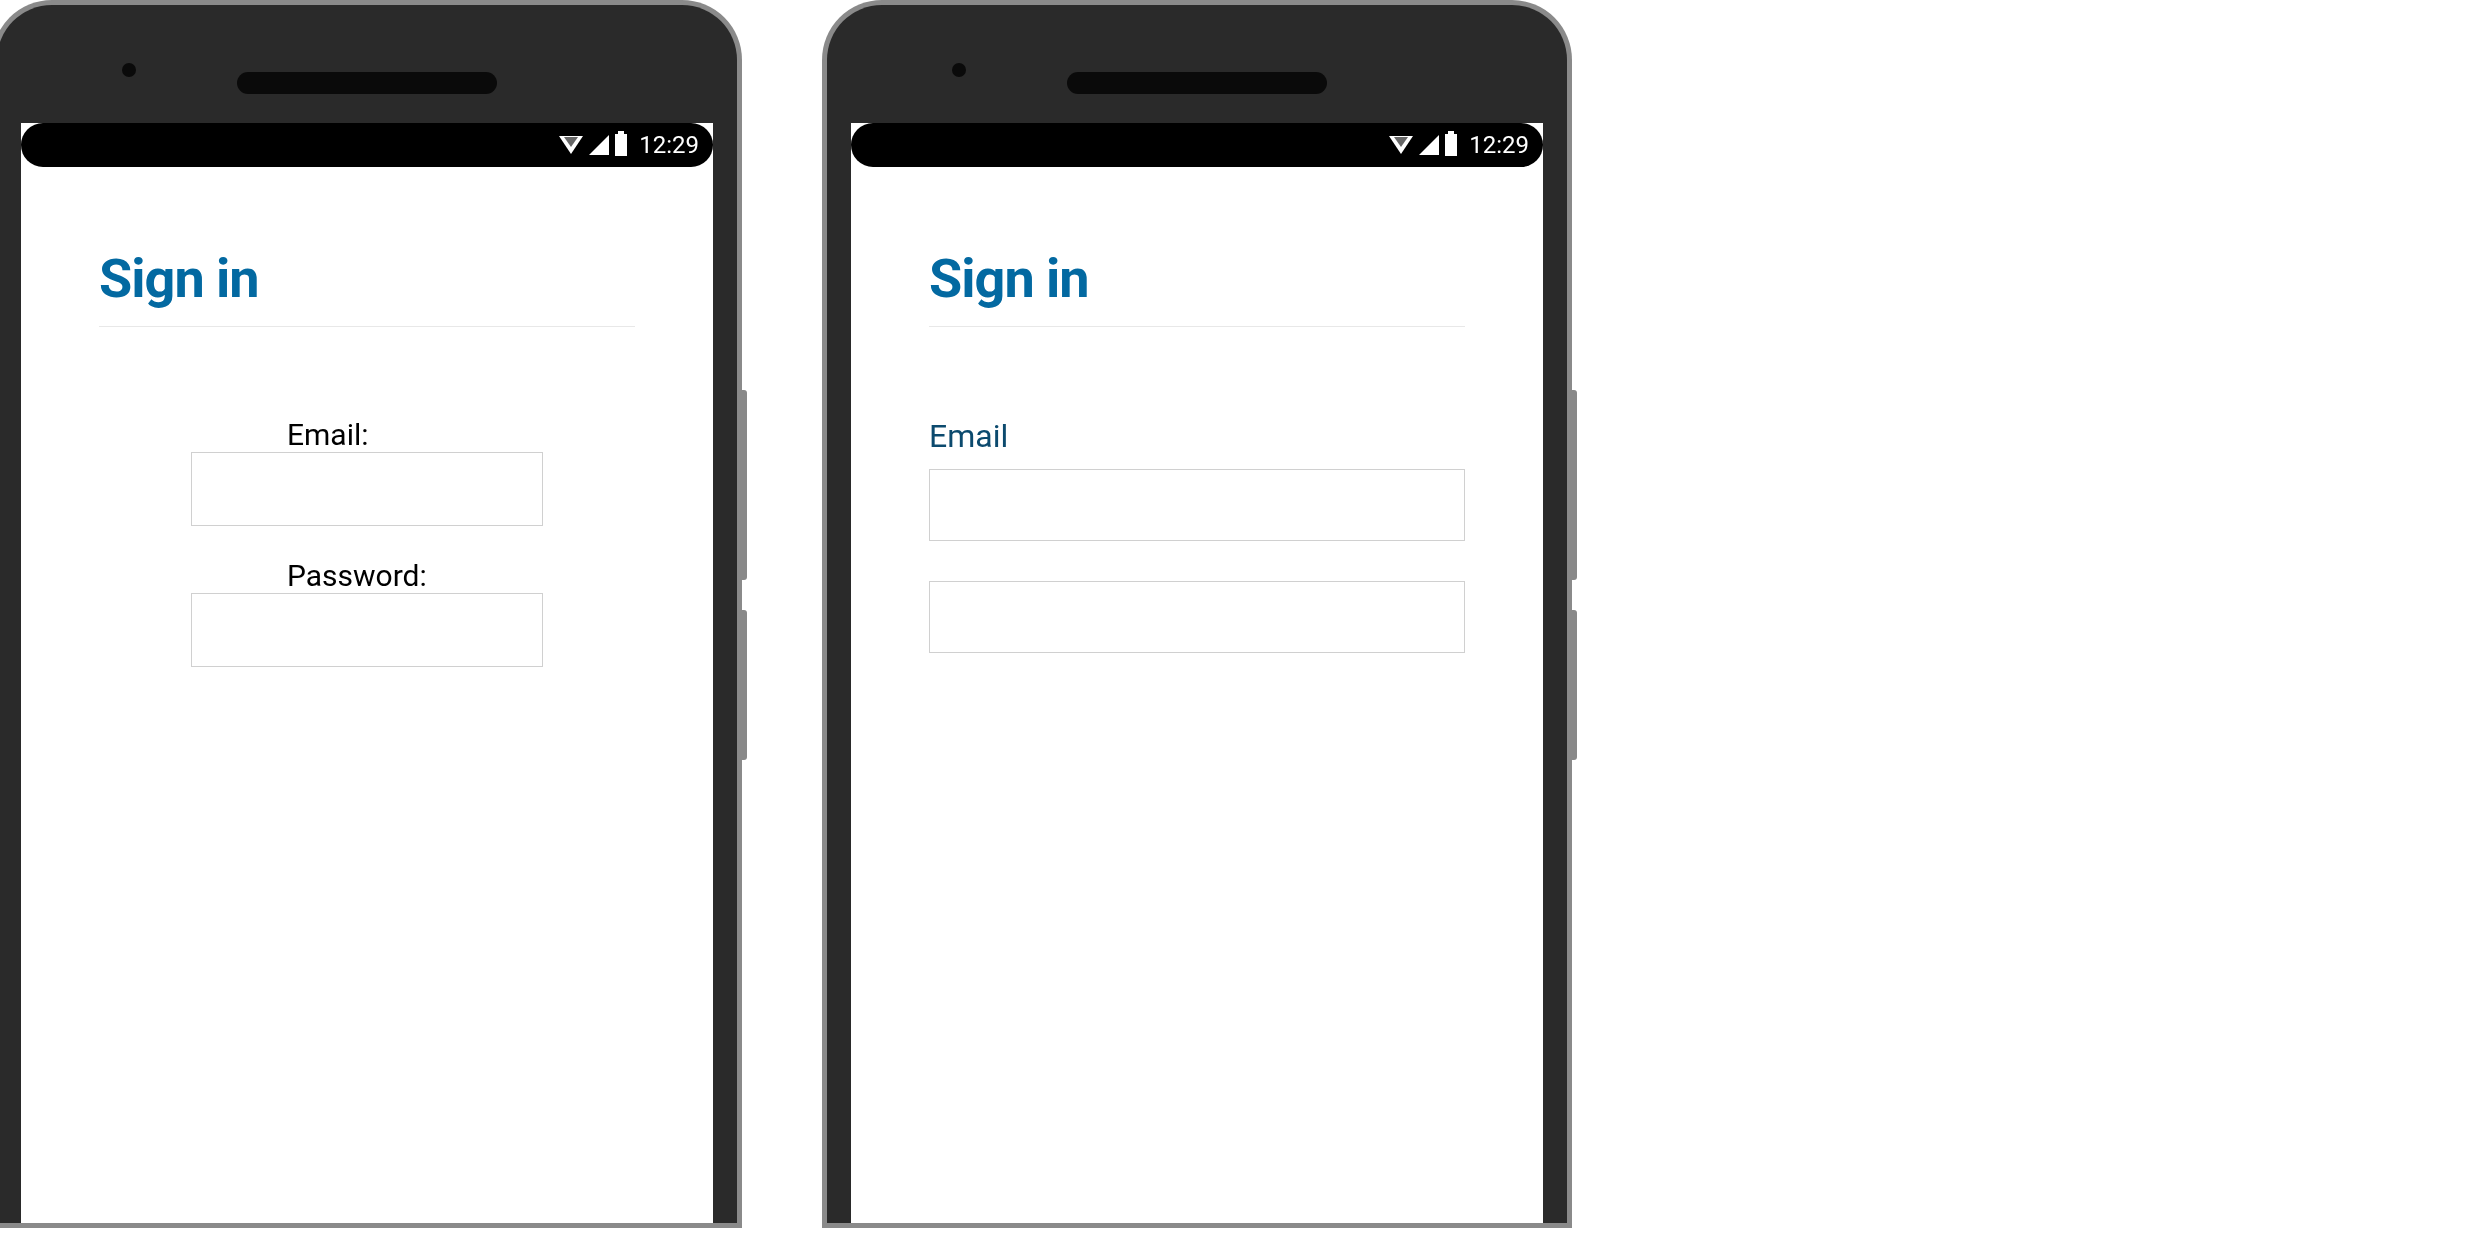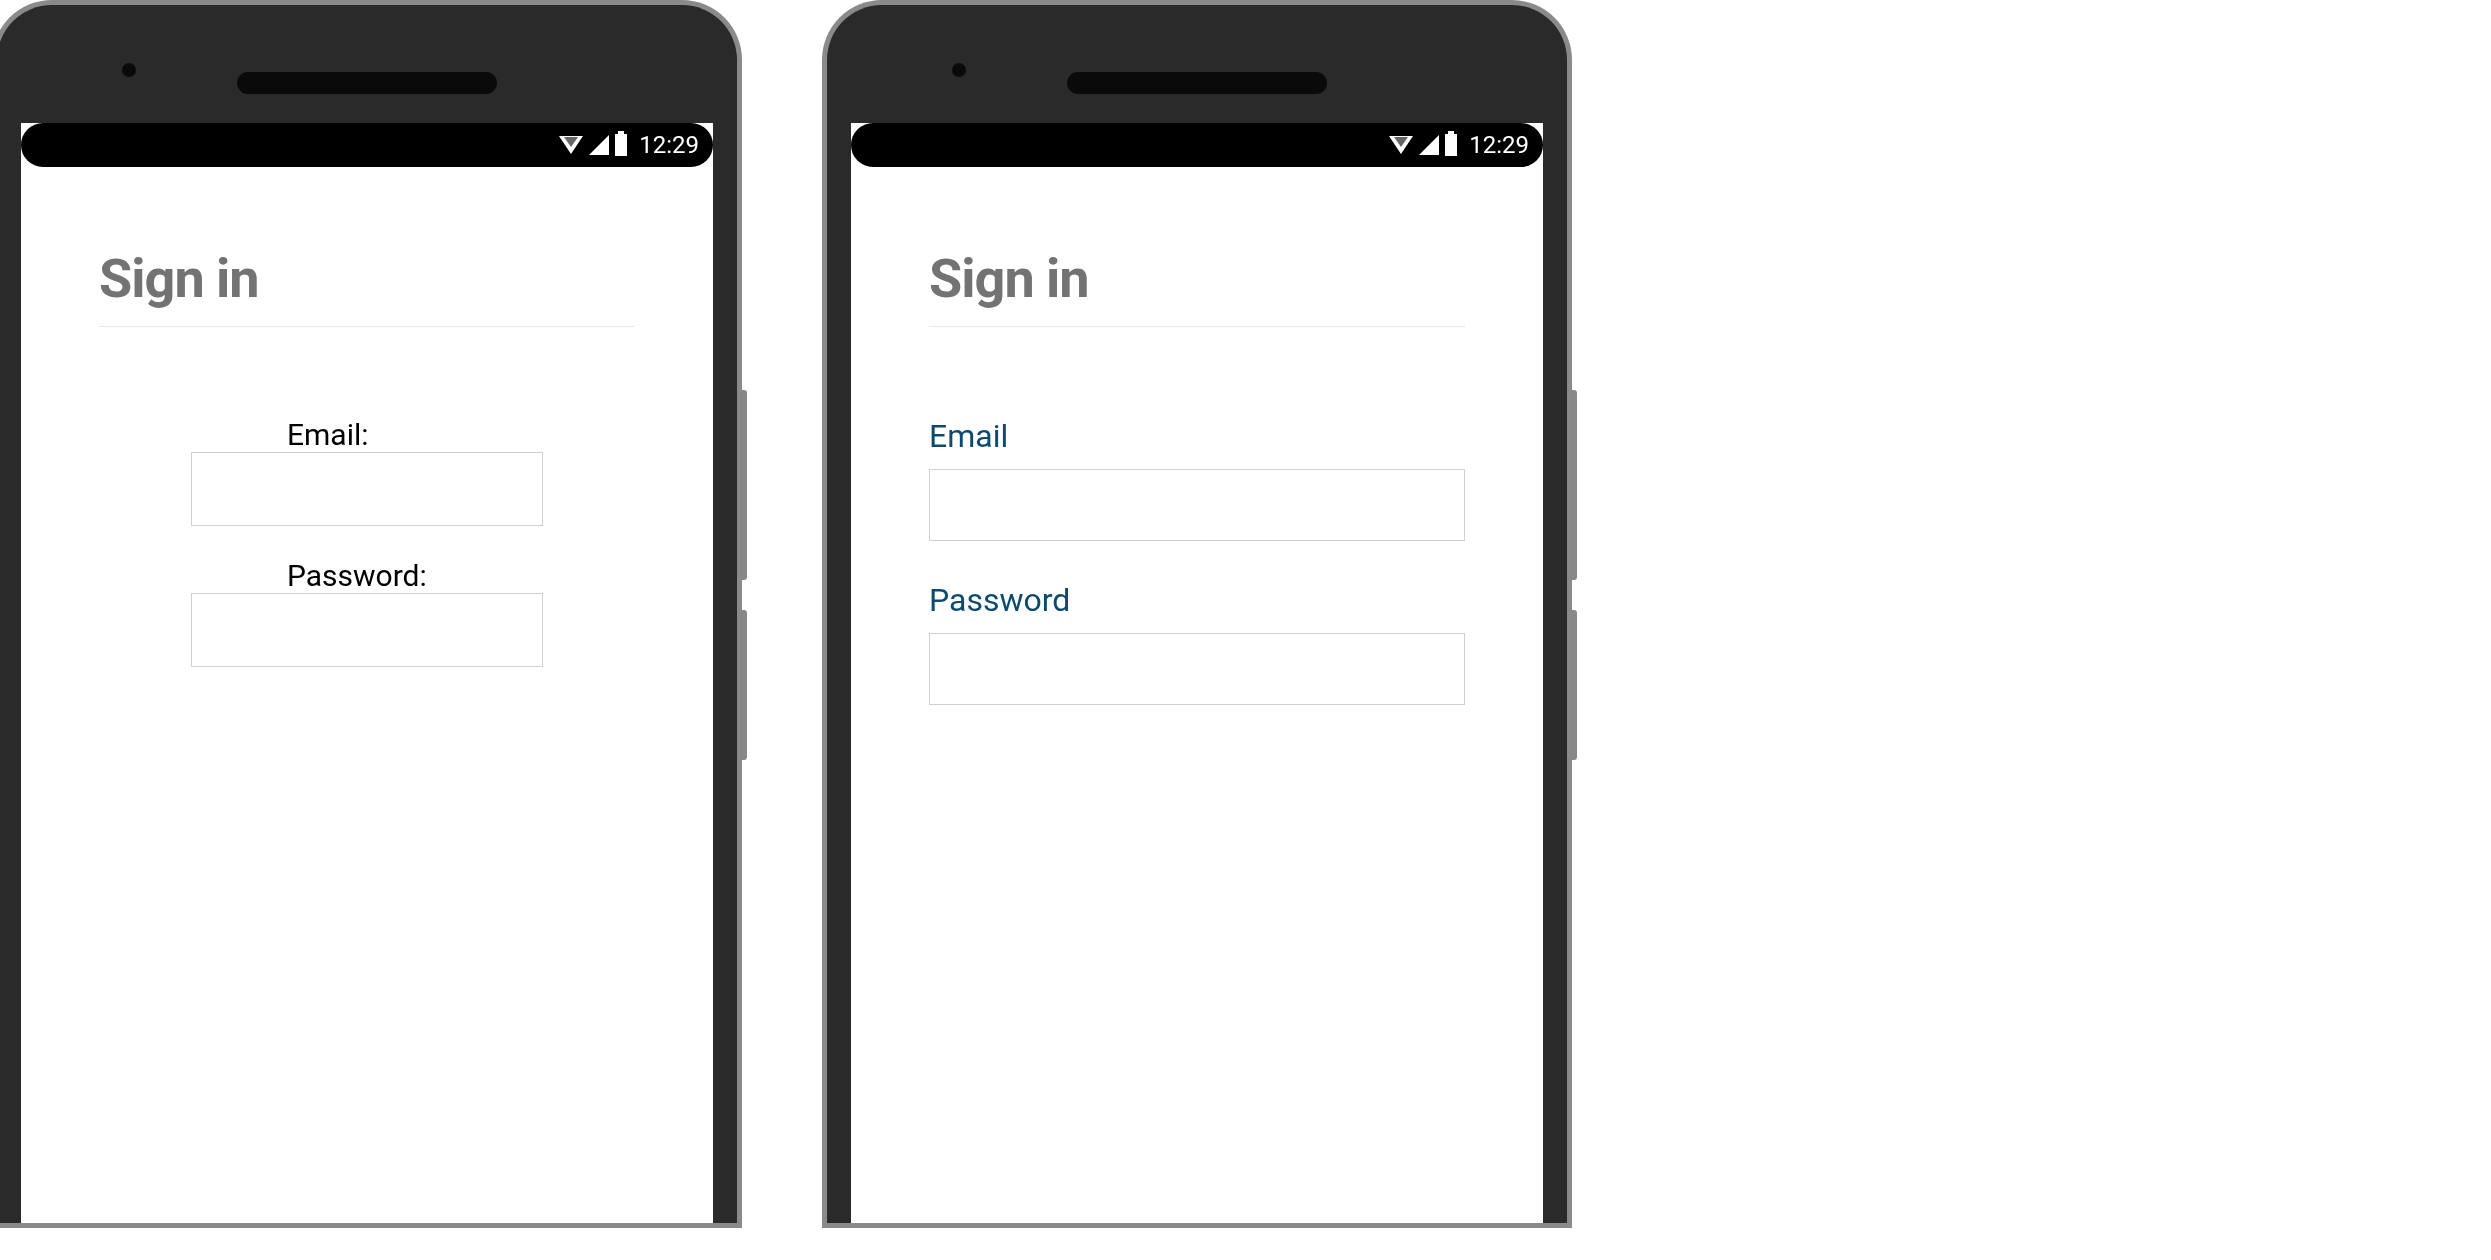--- a/index.html
+++ b/index.html
@@ -148,21 +148,21 @@
       margin-left: 4px;
     }
     
     .content {
       padding: 80px 78px 0 78px;
     }
     
     .page-title {
       font-size: 54px;
       font-weight: 700;
-      color: #737373;
+      color: #0369a1;
       margin-bottom: 16px;
       letter-spacing: -1px;
     }
     
     .title-divider {
       border: none;
       border-top: 1px solid #e8e8e8;
       margin-bottom: 90px;
     }
     
@@ -292,20 +292,19 @@
         <div class="content">
           <h1 class="page-title">Sign in</h1>
           <hr class="title-divider">
 
           <div class="form-group-stacked">
             <label class="label-stacked">Email</label>
             <input type="text" class="input-stacked" value="" style="">
           </div>
 
           <div class="form-group-stacked">
-            <label class="label-stacked">Password</label>
             <input type="password" class="input-stacked" value="" style="">
           </div>
         </div>
       </div>
     </div>
   </div>
 </div>
 
 </body></html>

